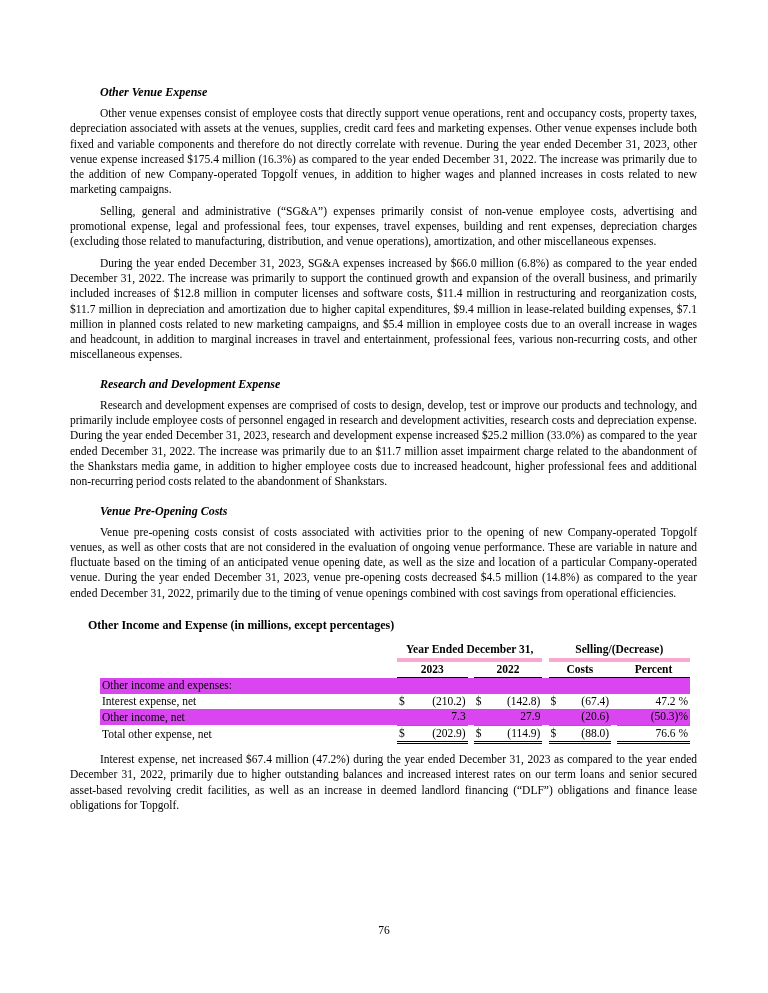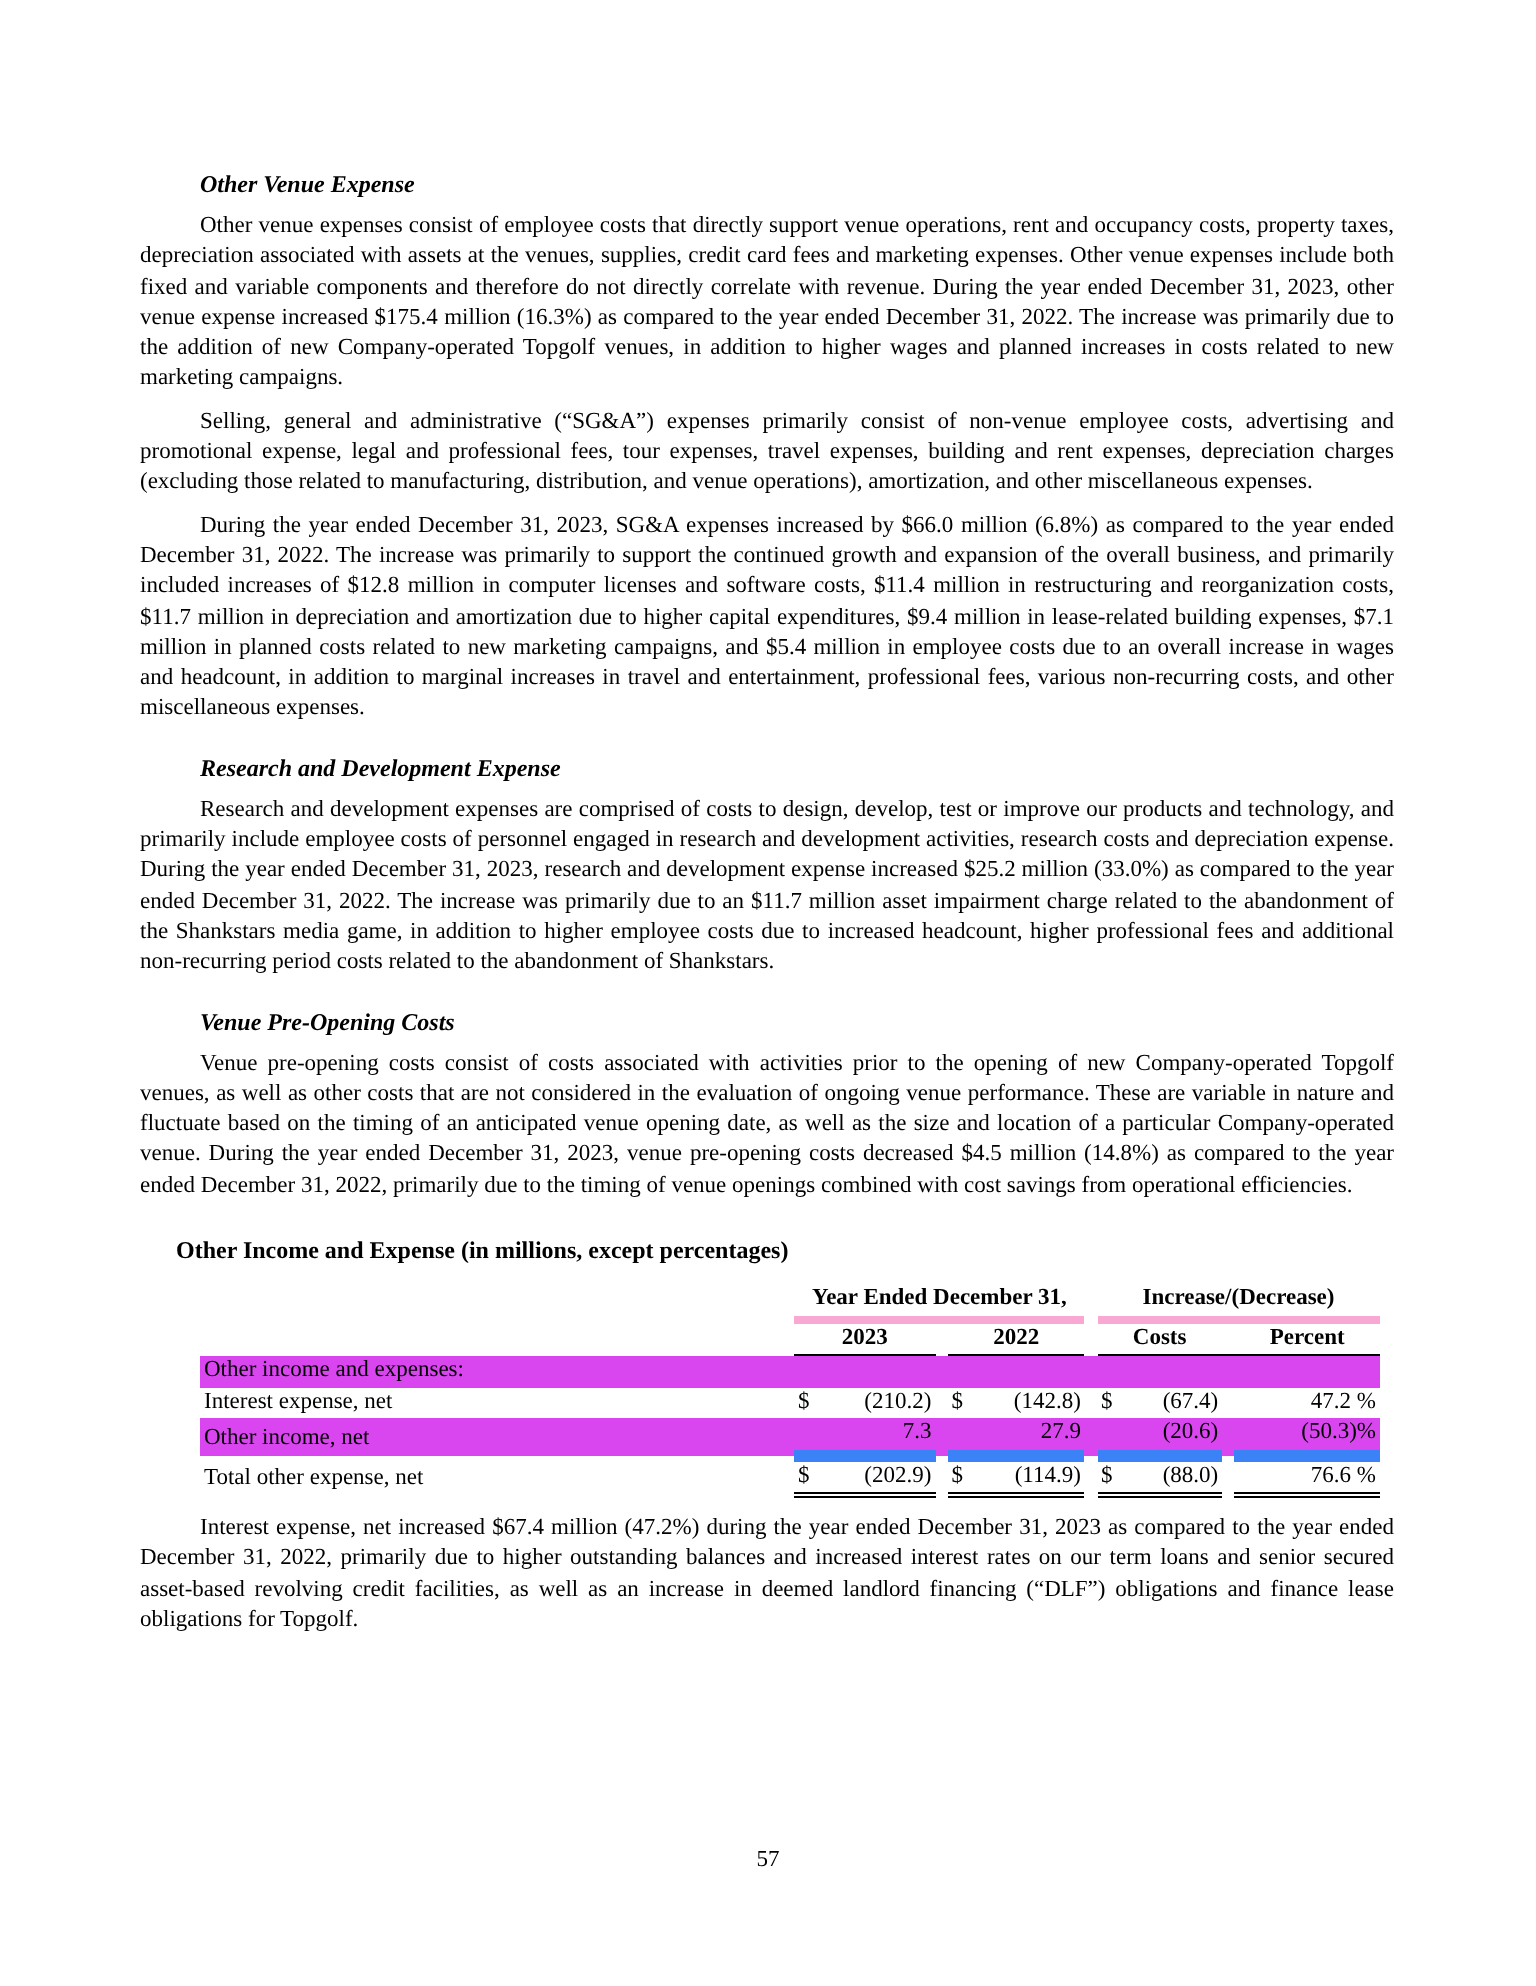--- a/index.html
+++ b/index.html
@@ -51,21 +51,21 @@
   }
   td.ghead, td.chead { text-align: center; font-weight: bold; }
   td.ghead { border-bottom: 4px solid #f9a8d4; }
   td.cb { border-bottom: 1px solid #000; }
   td.lbl { text-align: left; padding-left: 4px; }
   td.lbl0 { text-align: left; padding-left: 0; }
   td.ind { padding-left: 30px; }
   td.d { text-align: left; padding-left: 4px; }
   td.v { text-align: right; }
   tr.hl td { background: #d946ef; }
-  td.bb { border-bottom: 6px solid #3b82f6; }
+  td.bb { border-bottom: 1px solid #3b82f6; }
   td.db { border-bottom: 3px double #000; }
   .closing { margin-top: 8px; }
   .page-number {
     position: absolute;
     left: 0; right: 0; top: 924px;
     text-align: center;
     font-size: 11.5px;
   }
 </style>
 </head>
@@ -107,21 +107,21 @@
       <col style="width:14px">
         <col style="width:48px">
       <col style="width:6px">
       <col style="width:72px">
     </colgroup>
     <tbody>
         <tr>
       <td></td>
       <td class="ghead" colspan="5">Year Ended December 31,</td>
       <td></td>
-      <td class="ghead" colspan="4">Increase/(Decrease)</td>
+      <td class="ghead" colspan="4">Selling/(Decrease)</td>
     </tr>
     <tr>
       <td></td>
       <td class="chead cb" colspan="2">2023</td>
       <td></td>
       <td class="chead cb" colspan="2">2022</td>
       <td></td>
       <td class="chead cb" colspan="2">Costs</td>
       <td class="cb"></td>
       <td class="chead cb">Percent</td>
@@ -166,15 +166,15 @@
       <td class="d db">$</td>
       <td class="v db">(88.0)</td>
       <td></td>
       <td class="v db">76.6 %</td>
     </tr>
   </tbody>
     </table>
 
   <p class="para closing">Interest expense, net increased $67.4 million (47.2%) during the year ended December 31, 2023 as compared to the year ended December 31, 2022, primarily due to higher outstanding balances and increased interest rates on our term loans and senior secured asset-based revolving credit facilities, as well as an increase in deemed landlord financing (“DLF”) obligations and finance lease obligations for Topgolf.</p>
 
-  <div class="page-number">57</div>
+  <div class="page-number">76</div>
 
 </div>
 
 </body></html>

